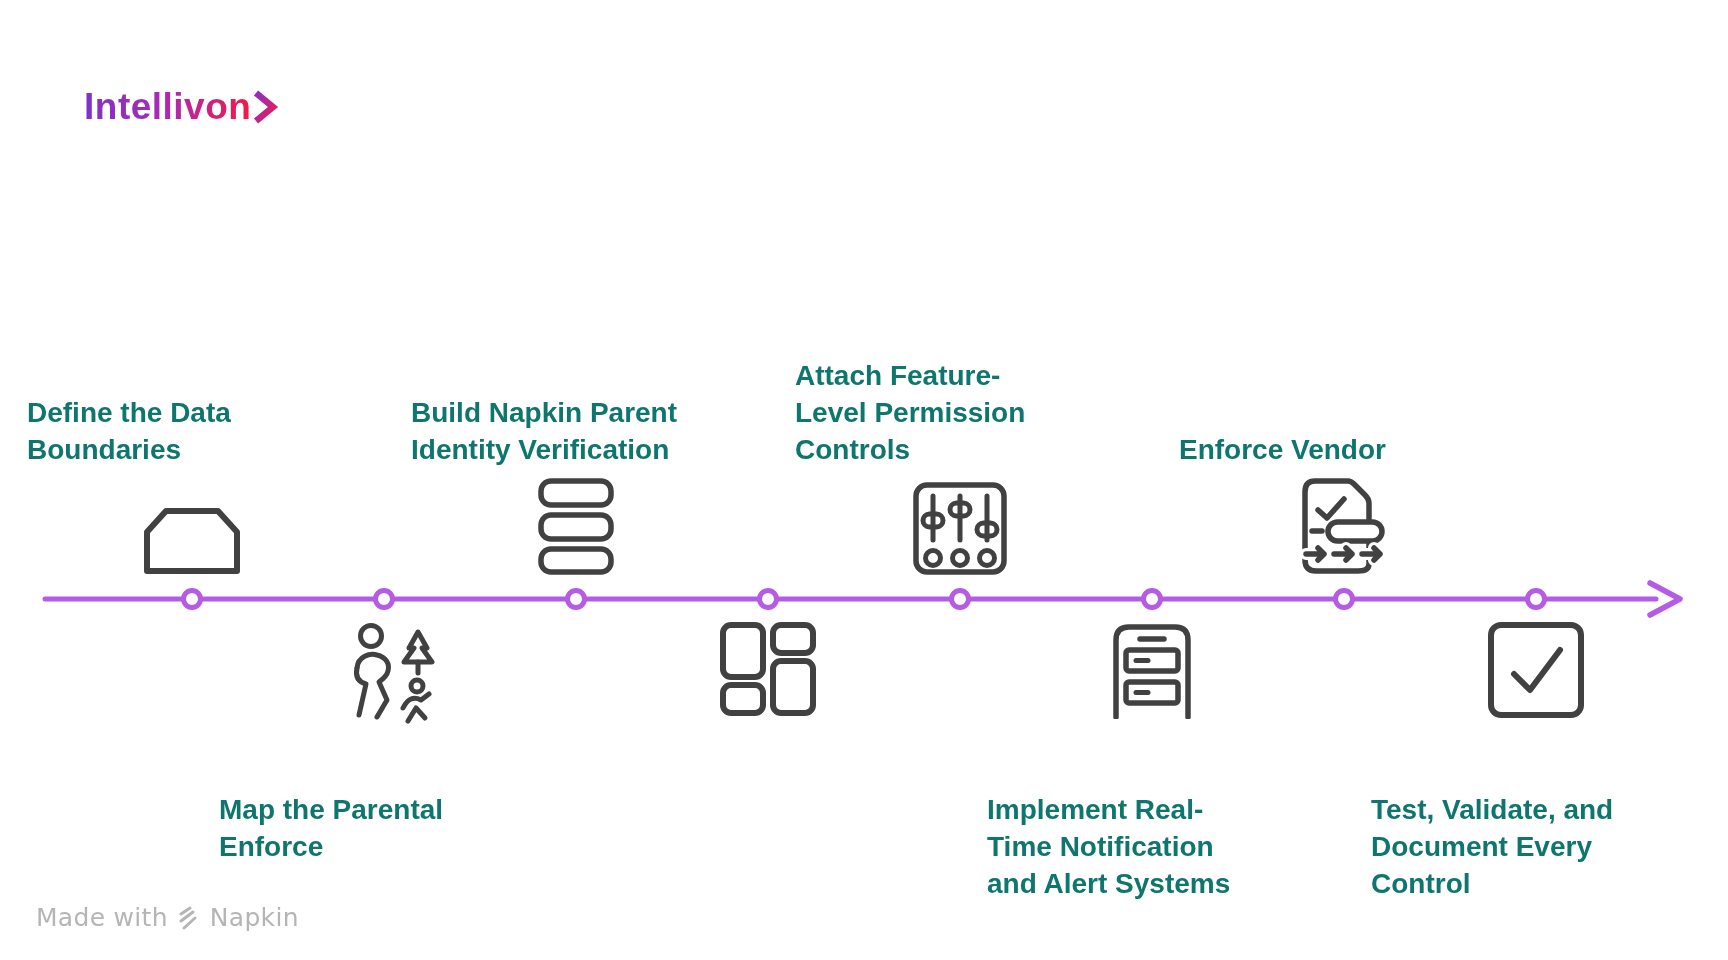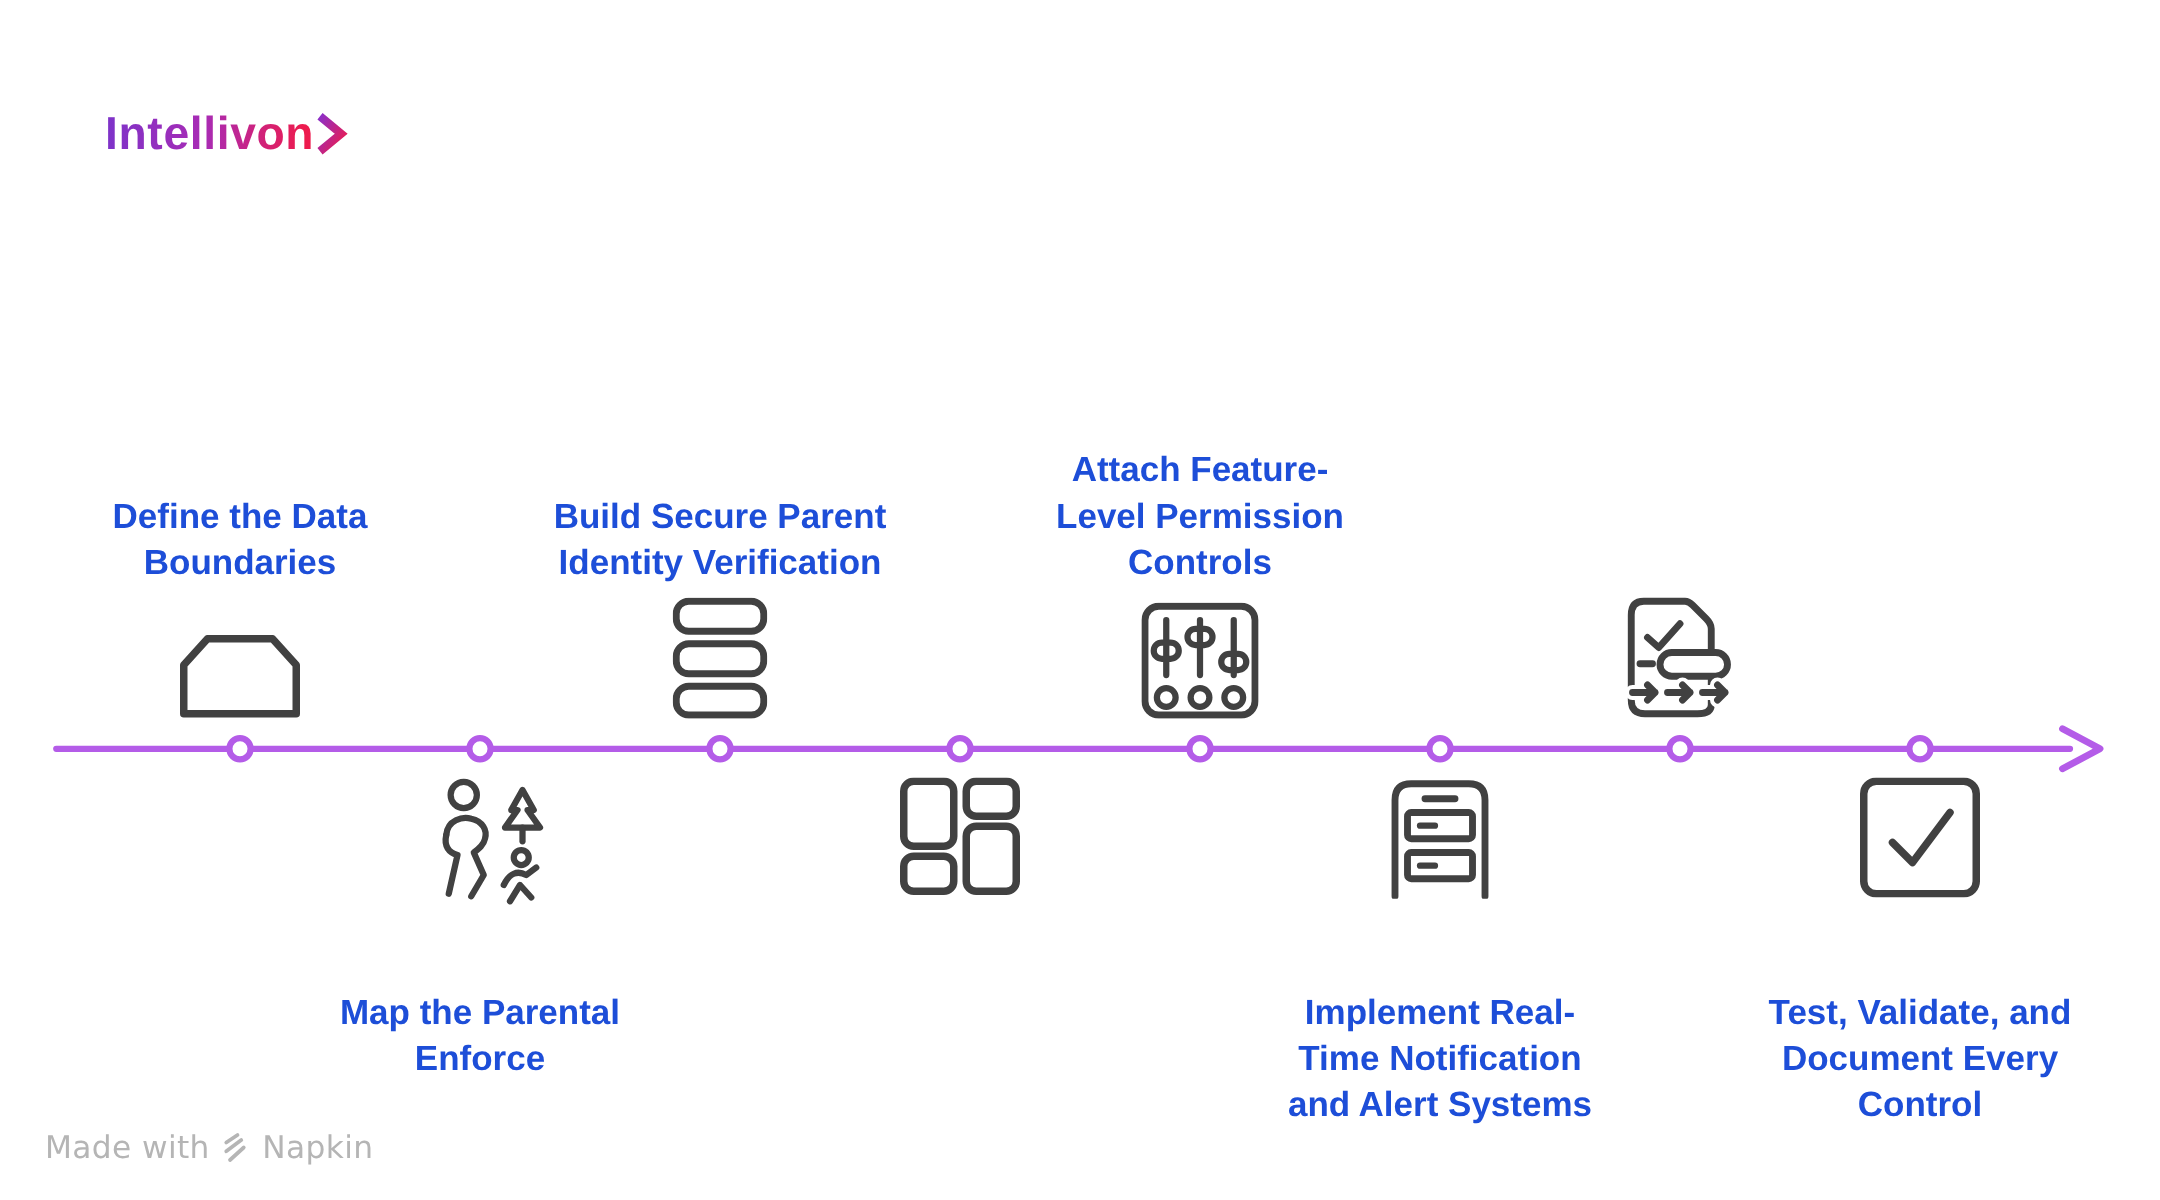--- a/index.html
+++ b/index.html
@@ -12,21 +12,21 @@
   .logo-text{
     font-size:37px;font-weight:600;letter-spacing:.5px;
     background:linear-gradient(90deg,#7d33c9 0%,#a92bb4 48%,#ed1b4e 95%);
     -webkit-background-clip:text;background-clip:text;color:transparent;
   }
   
   .timeline-svg{position:absolute;left:0;top:577px;}
   
   .label{
     position:absolute;width:330px;transform:translateX(-50%);
-    text-align:center;font-size:28px;line-height:37px;font-weight:700;color:#1d4ed8;
+    text-align:left;font-size:28px;line-height:37px;font-weight:700;color:#0f766e;
   }
   .label.above{bottom:492px;}
   .label.below{top:755px;margin-top:36px;}
   .ln{display:block;}
   
   .icon{position:absolute;transform:translateX(-50%);display:flex;justify-content:center;}
   .icon.above{top:478px;height:97px;align-items:flex-end;}
   .icon.below{top:622px;align-items:flex-start;}
   .icon svg{display:block;}
   
@@ -88,21 +88,21 @@
       <path d="M71 86 Q78 72 89 78 L97 72"></path>
       <path d="M76 99 L84 86 L93 96"></path>
     </svg>
   </div>
   <div class="label below" style="left:384px">
     <span class="ln">Map the Parental</span>
     <span class="ln">Enforce</span>
   </div>
 
   <div class="label above" style="left:576px">
-    <span class="ln">Build Secure Parent</span>
+    <span class="ln">Build Napkin Parent</span>
     <span class="ln">Identity Verification</span>
   </div>
   <div class="icon above" style="left:576px">
     <svg width="76" height="97" viewBox="0 0 76 97" fill="none" stroke="#414141" stroke-width="5.5">
       <rect x="3" y="3" width="70" height="24" rx="10"></rect>
       <rect x="3" y="37" width="70" height="24" rx="10"></rect>
       <rect x="3" y="71" width="70" height="23" rx="10"></rect>
     </svg>
   </div>
 
@@ -145,20 +145,21 @@
       <line x1="24" y1="70.5" x2="36" y2="70.5" stroke-width="5"></line>
     </svg>
   </div>
   <div class="label below" style="left:1152px">
     <span class="ln">Implement Real-</span>
     <span class="ln">Time Notification</span>
     <span class="ln">and Alert Systems</span>
   </div>
 
   <div class="label above" style="left:1344px">
+    <span class="ln">Enforce Vendor</span>
   </div>
   <div class="icon above" style="left:1344px">
     <svg width="92" height="98" viewBox="0 0 92 98" fill="none" stroke="#414141" stroke-width="5.5" stroke-linecap="round" stroke-linejoin="round">
       <path d="M50 4 H17 Q7 4 7 15 V83 Q7 94 18 94 H60 Q71 94 71 87 V26 Q71 22 67 18 L56 7 Q53 4 50 4 Z"></path>
       <path d="M20 33 L29 41 L46 22"></path>
       <line x1="14" y1="54" x2="24" y2="54"></line>
       <rect x="30" y="45" width="54" height="19" rx="9.5" fill="#ffffff"></rect>
       <g stroke="#ffffff" stroke-width="12">
         <path d="M8 77 H26 M20 71 L26 77 L20 83"></path>
         <path d="M36 77 H54 M48 71 L54 77 L48 83"></path>

